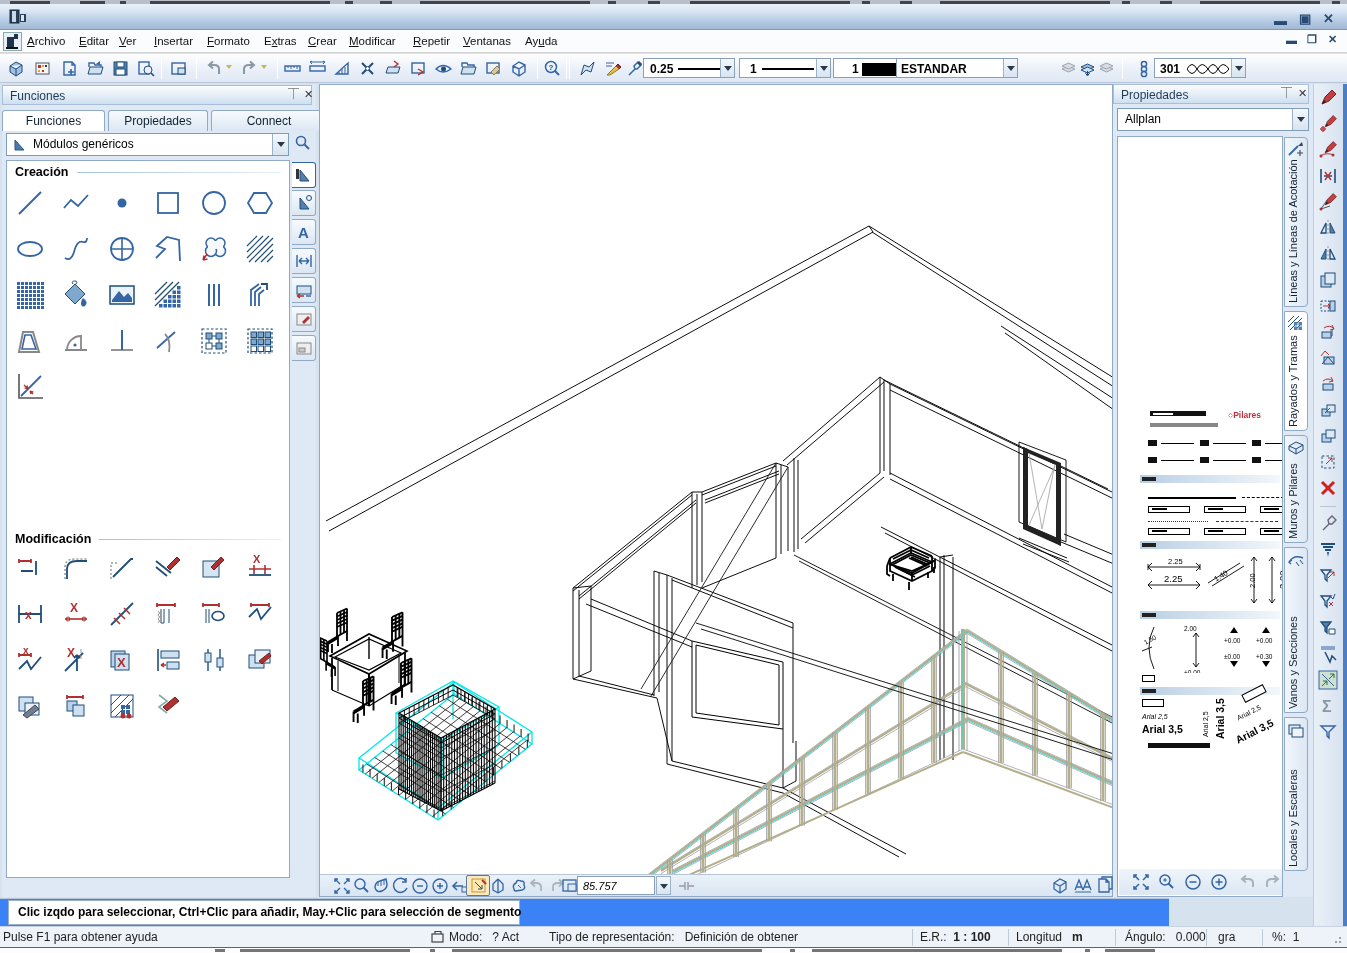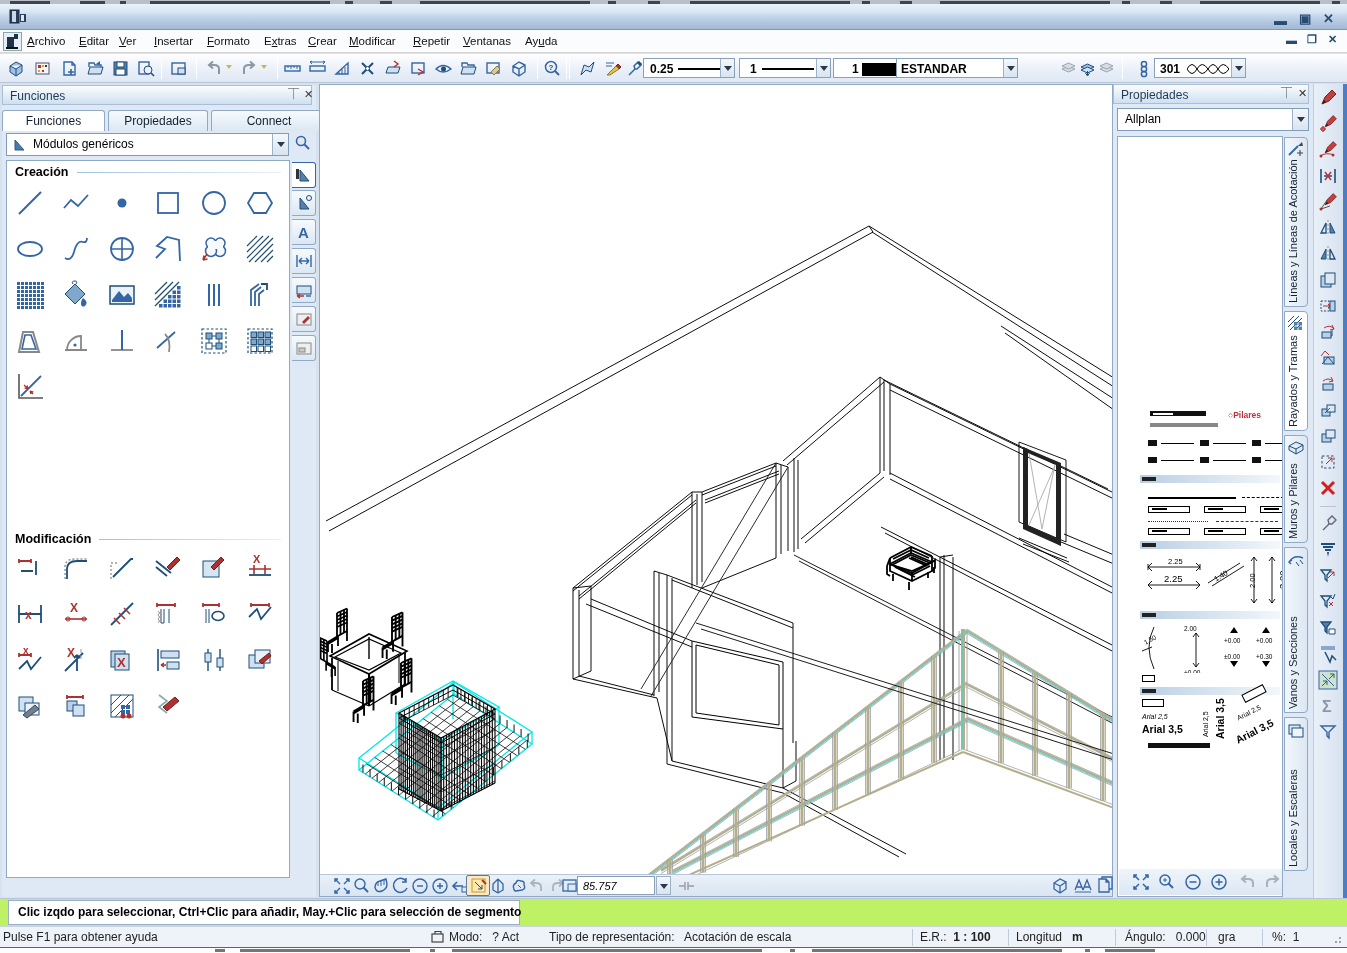--- a/index.html
+++ b/index.html
@@ -59,21 +59,21 @@
 
 #asispanel { left:1113px; top:84px; width:200px; height:813px; background:#dfe9f5; }
 #acontent { position:absolute; left:4px; top:52px; width:166px; height:761px; background:#fff; border:1px solid #8fa9c6; overflow:hidden; }
 #atoolbar { position:absolute; left:1px; bottom:1px; width:164px; height:26px; background:linear-gradient(#eef4fa,#dce7f3); }
 
 
 #righttools { left:1313px; top:84px; width:30px; height:862px; background:linear-gradient(90deg,#e9f0f8,#d8e3f0); border-left:1px solid #c0cdde; }
 #rightedge { left:1343px; top:84px; width:4px; height:869px; background:#4d7dc4; }
 
 
-#promptrow { left:0; top:898px; width:1347px; height:28px; background:#bef264; border-top:1px solid #b9c6d8;}
+#promptrow { left:0; top:898px; width:1169px; height:28px; background:#3b82f6; border-top:1px solid #b9c6d8;}
 #promptbox { position:absolute; left:8px; top:1px; width:512px; height:25px; background:#fff; border:1px solid #9ab0c8; font-size:12px; font-weight:bold; color:#000; padding:4px 0 0 9px; white-space:nowrap;}
 #statusbar { left:0; top:926px; width:1347px; height:21px; background:#eef3f9; border-top:1px solid #c8d4e2; font-size:12px; color:#222; }
 #statusbar span { position:absolute; top:3px; white-space:nowrap; }
 .ssep { position:absolute; top:2px; height:17px; width:1px; background:#c0cbd8; }
 #bottomstrip { left:0; top:947px; width:1347px; height:6px; background:#fdfdfd; overflow:hidden; border-top:1px solid #3c68a8; }
 #bottomstrip .frag { position:absolute; top:1px; height:4px; background:#2a2c30; }
 </style>
 </head>
 <body>
 
@@ -1184,21 +1184,21 @@
 <div id="righttools" class="abs"><span id="righticons"></span></div>
 <div id="rightedge" class="abs"></div>
 
 <div id="promptrow" class="abs">
   <div id="promptbox">Clic izqdo para seleccionar, Ctrl+Clic para añadir, May.+Clic para selección de segmento</div>
 </div>
 
 <div id="statusbar" class="abs">
   <span style="left:3px">Pulse F1 para obtener ayuda</span>
   <span style="left:449px">Modo:&nbsp;&nbsp; ? Act</span>
-  <span style="left:549px">Tipo de representación:&nbsp;&nbsp; <b style="font-weight:normal">Acotación de escala</b></span>
+  <span style="left:549px">Tipo de representación:&nbsp;&nbsp; <b style="font-weight:normal">Definición de obtener</b></span>
   <span style="left:920px">E.R.:&nbsp; <b>1 : 100</b></span>
   <span style="left:1016px">Longitud&nbsp;&nbsp; <b>m</b></span>
   <span style="left:1125px">Ángulo:&nbsp;&nbsp; 0.000</span>
   <span style="left:1218px">gra</span>
   <span style="left:1272px">%:&nbsp; 1</span>
   <div class="ssep" style="left:912px"></div>
   <div class="ssep" style="left:1008px"></div>
   <div class="ssep" style="left:1115px"></div>
   <div class="ssep" style="left:1206px"></div>
   <div class="ssep" style="left:1262px"></div>

